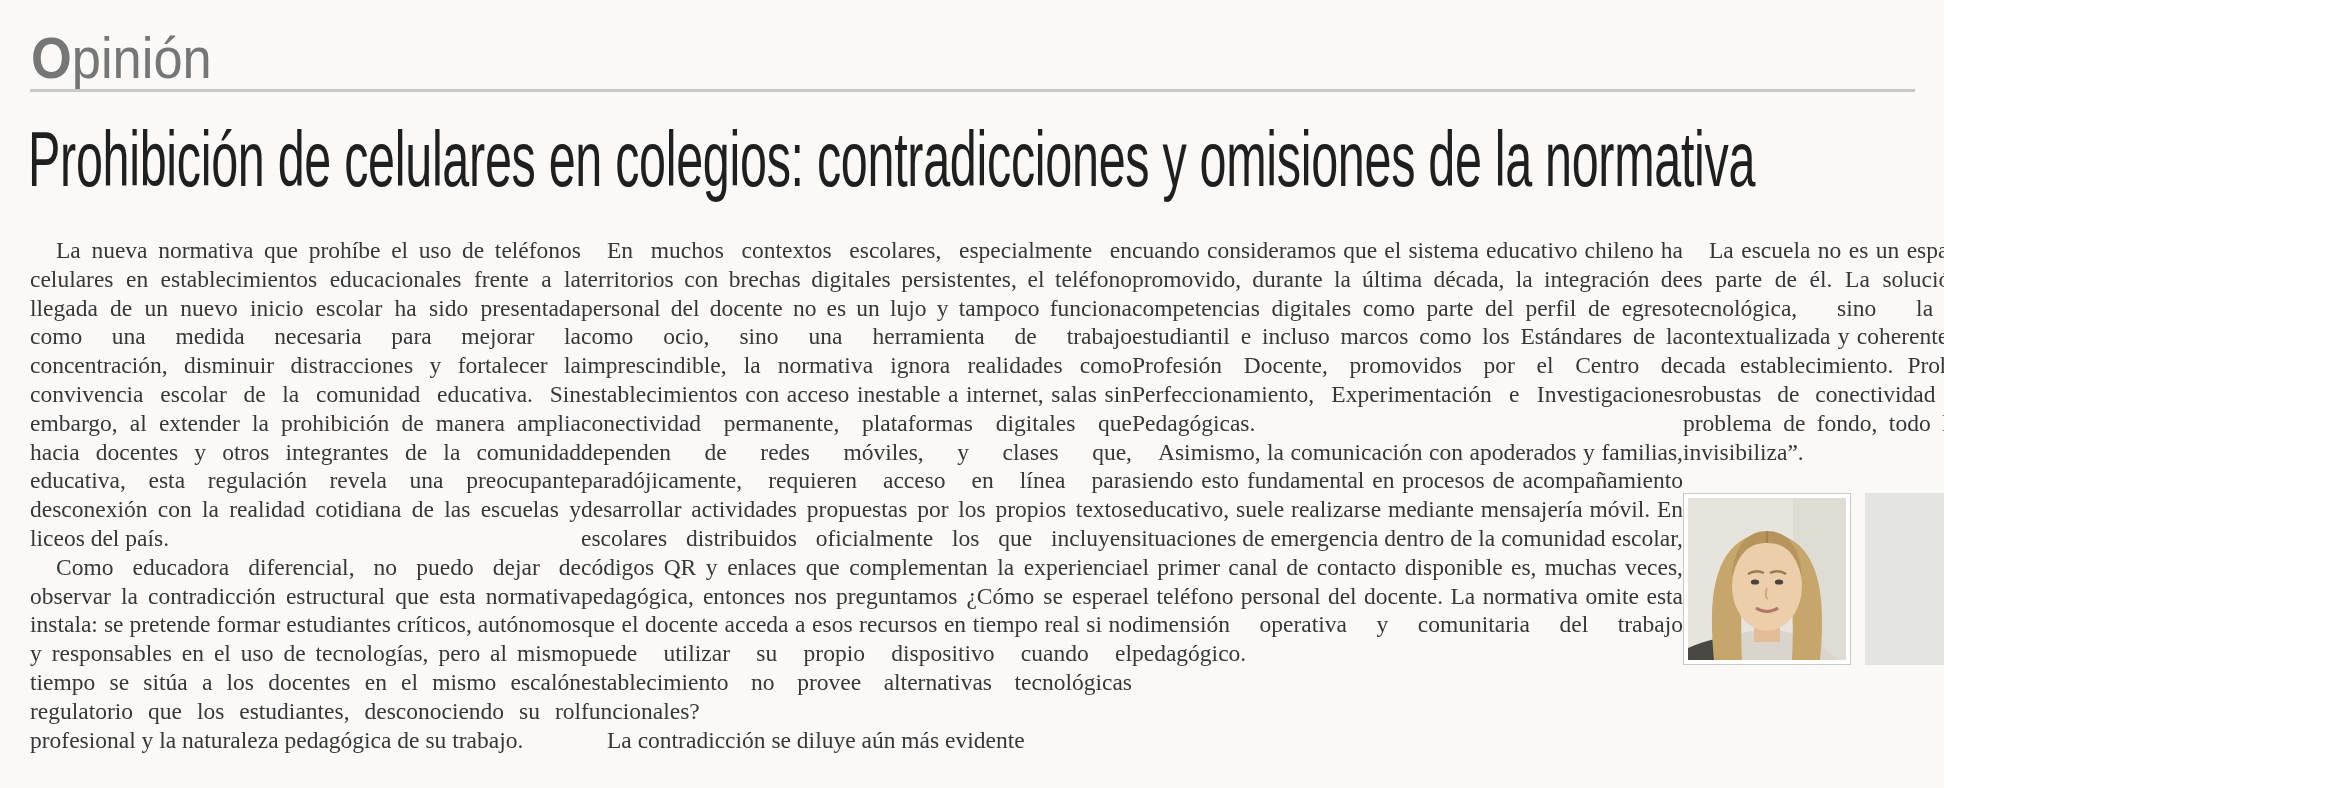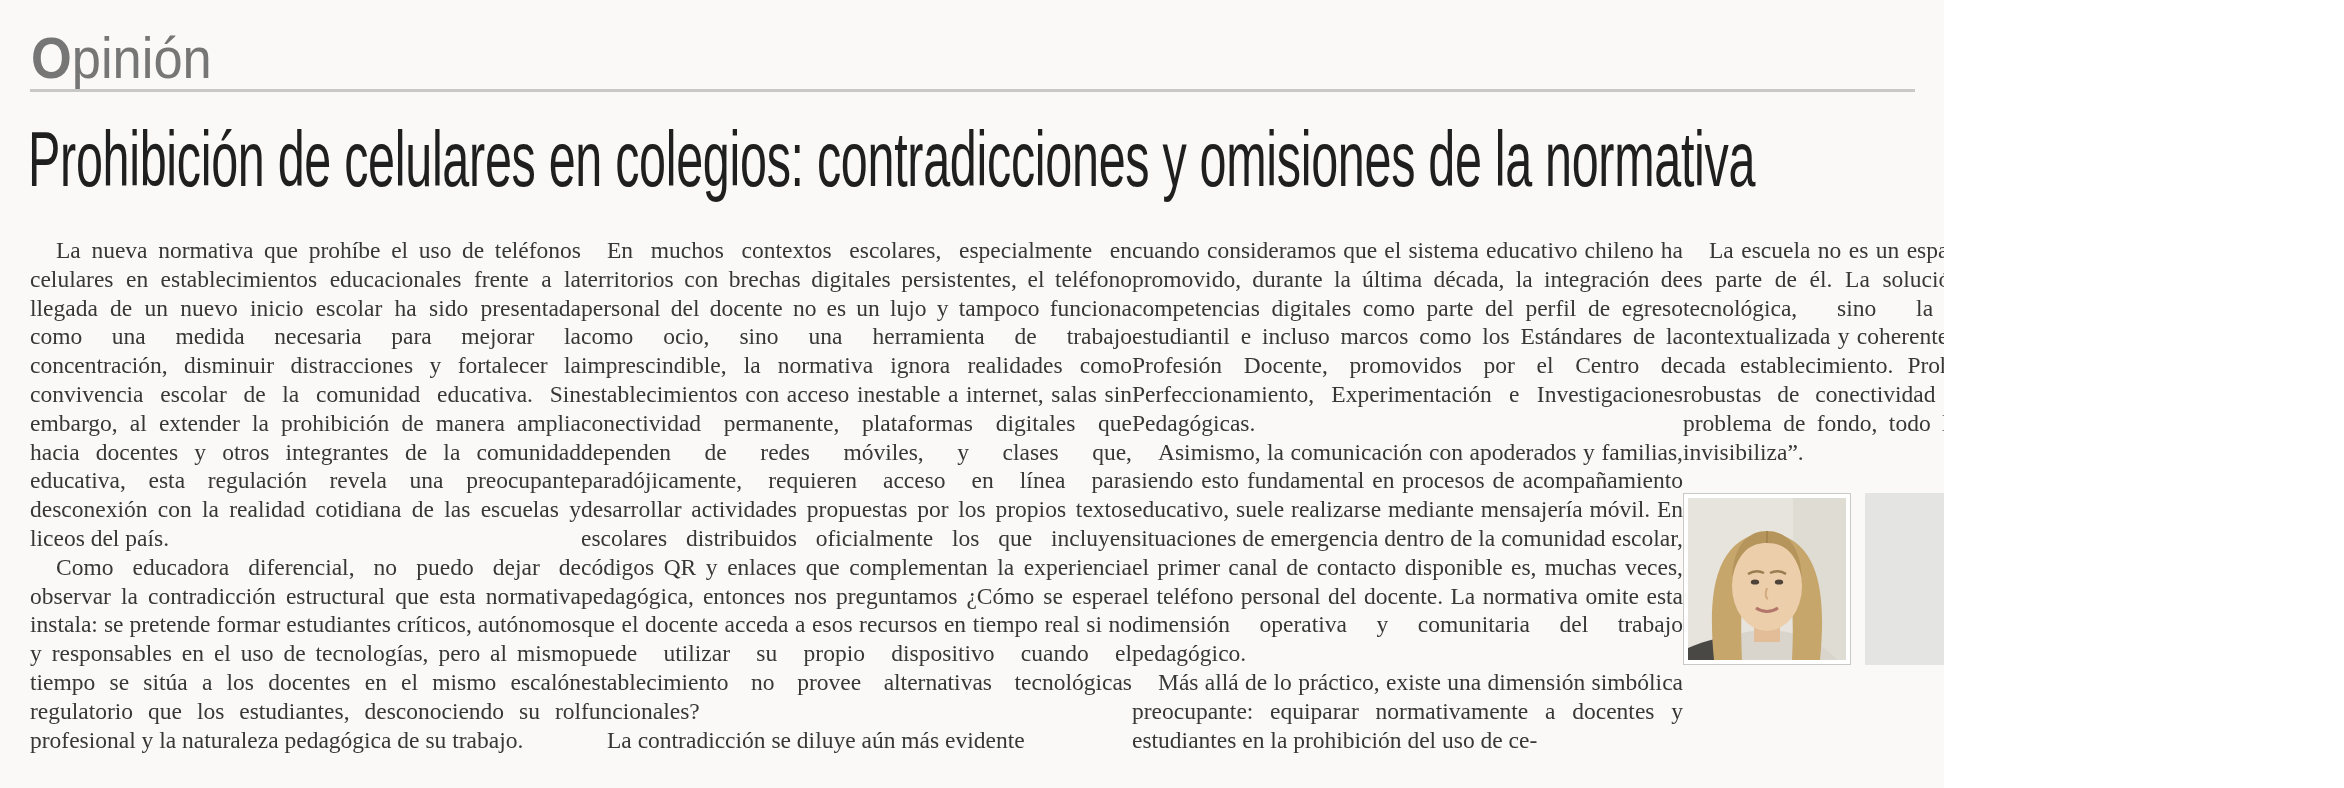--- a/index.html
+++ b/index.html
@@ -85,21 +85,20 @@
     </div>
 
     <div class="col">
       <p class="indent">En muchos contextos escolares, especialmente en territorios con brechas digitales persistentes, el teléfono personal del docente no es un lujo y tampoco funciona como ocio, sino una herramienta de trabajo imprescindible, la normativa ignora realidades como establecimientos con acceso inestable a internet, salas sin conectividad permanente, plataformas digitales que dependen de redes móviles, y clases que, paradójicamente, requieren acceso en línea para desarrollar actividades propuestas por los propios textos escolares distribuidos oficialmente los que incluyen códigos QR y enlaces que complementan la experiencia pedagógica, entonces nos preguntamos ¿Cómo se espera que el docente acceda a esos recursos en tiempo real si no puede utilizar su propio dispositivo cuando el establecimiento no provee alternativas tecnológicas funcionales?</p>
       <p class="indent">La contradicción se diluye aún más evidente</p>
     </div>
 
     <div class="col">
       <p>cuando consideramos que el sistema educativo chileno ha promovido, durante la última década, la integración de competencias digitales como parte del perfil de egreso estudiantil e incluso marcos como los Estándares de la Profesión Docente, promovidos por el Centro de Perfeccionamiento, Experimentación e Investigaciones Pedagógicas.</p>
       <p class="indent">Asimismo, la comunicación con apoderados y familias, siendo esto fundamental en procesos de acompañamiento educativo, suele realizarse mediante mensajería móvil. En situaciones de emergencia dentro de la comunidad escolar, el primer canal de contacto disponible es, muchas veces, el teléfono personal del docente. La normativa omite esta dimensión operativa y comunitaria del trabajo pedagógico.</p>
-      <p class="indent">Más allá de lo práctico, existe una dimensión simbólica preocupante: equiparar normativamente a docentes y estudiantes en la prohibición del uso de ce-</p>
     </div>
 
     <div class="col">
       <p class="indent">La escuela no es un espacio aislado del mundo digital; es parte de él. La solución no puede ser la negación tecnológica, sino la regulación diferenciada, contextualizada y coherente con las condiciones reales de cada establecimiento. Prohibir sin proveer alternativas robustas de conectividad institucional no resuelve el problema de fondo, todo lo contrario “lo traslada y lo invisibiliza”.</p>
 
       <div class="author-card">
         <div class="author-photo">
           <svg viewBox="0 0 158 162" aria-hidden="true">
             <rect width="158" height="162" fill="#e7e4dd"></rect>
             <rect x="105" width="53" height="162" fill="#dfdcd4"></rect>

